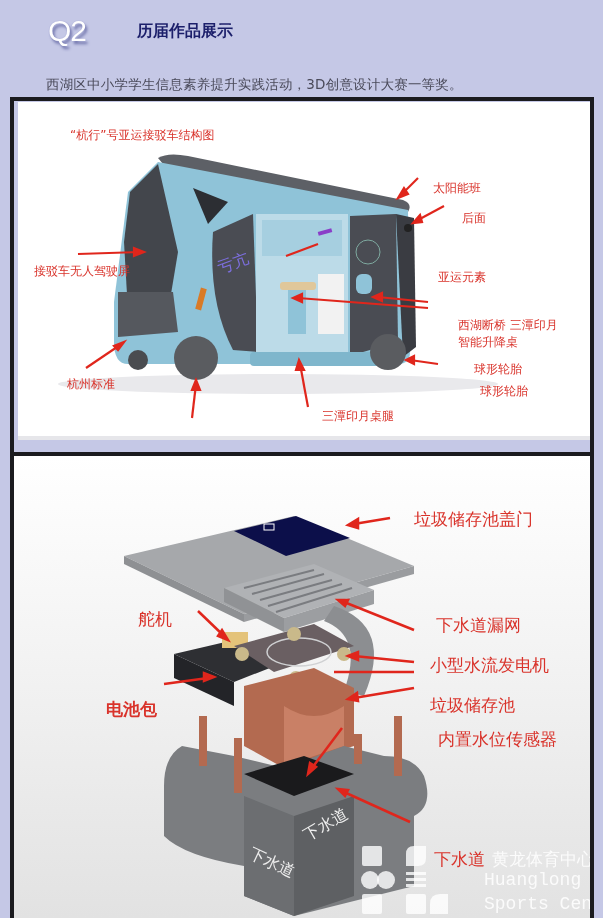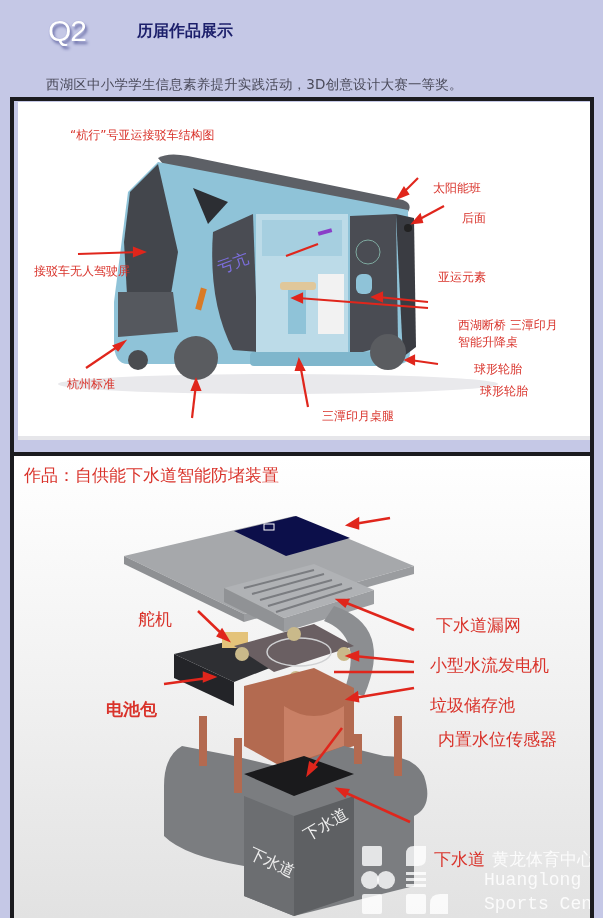--- a/index.html
+++ b/index.html
@@ -202,21 +202,21 @@
       <line x1="400" y1="232" x2="340" y2="242"></line>
         <polygon points="334,243 343,237 344,245"></polygon>
       <line x1="150" y1="228" x2="194" y2="222"></line>
         <polygon points="200,221 190,217 190,225"></polygon>
       <line x1="328" y1="272" x2="298" y2="312"></line>
         <polygon points="294,318 296,307 302,311"></polygon>
       <line x1="396" y1="366" x2="330" y2="336"></line>
         <polygon points="324,333 334,334 331,340"></polygon>
     </g>
   </svg>
-  <div class="red lbl-md" style="left:10px;top:8px;">作品：自供能下水道智能防堵装置</div>
+  <div class="red lbl-md" style="left:400px;top:52px;">垃圾储存池盖门</div>
   <div class="red lbl-md" style="left:124px;top:152px;">舵机</div>
   <div class="red lbl-md" style="left:422px;top:158px;">下水道漏网</div>
   <div class="red lbl-md" style="left:416px;top:198px;">小型水流发电机</div>
   <div class="red lbl-md" style="left:92px;top:242px;font-weight:bold;">电池包</div>
   <div class="red lbl-md" style="left:416px;top:238px;">垃圾储存池</div>
   <div class="red lbl-md" style="left:384px;top:272px;margin-left:40px;">内置水位传感器</div>
   <div class="red lbl-md" style="left:420px;top:392px;">下水道</div>
 
   <svg width="576" height="466" viewBox="0 0 576 466">
     <g fill="rgba(255,255,255,0.8)">

